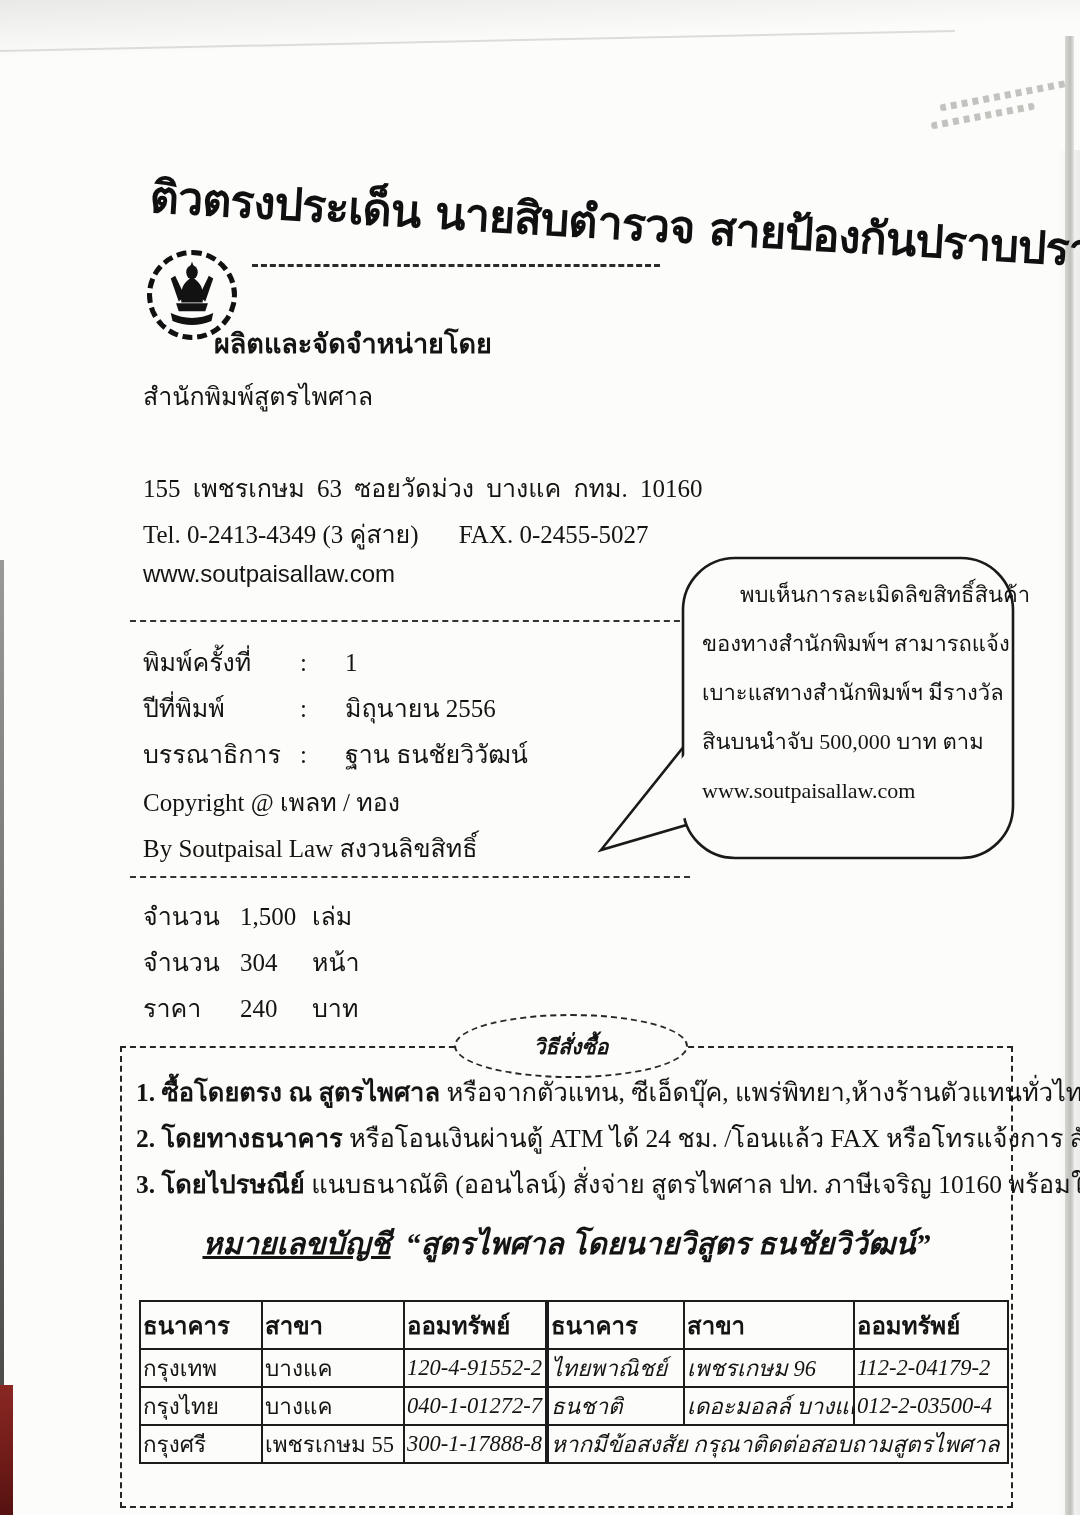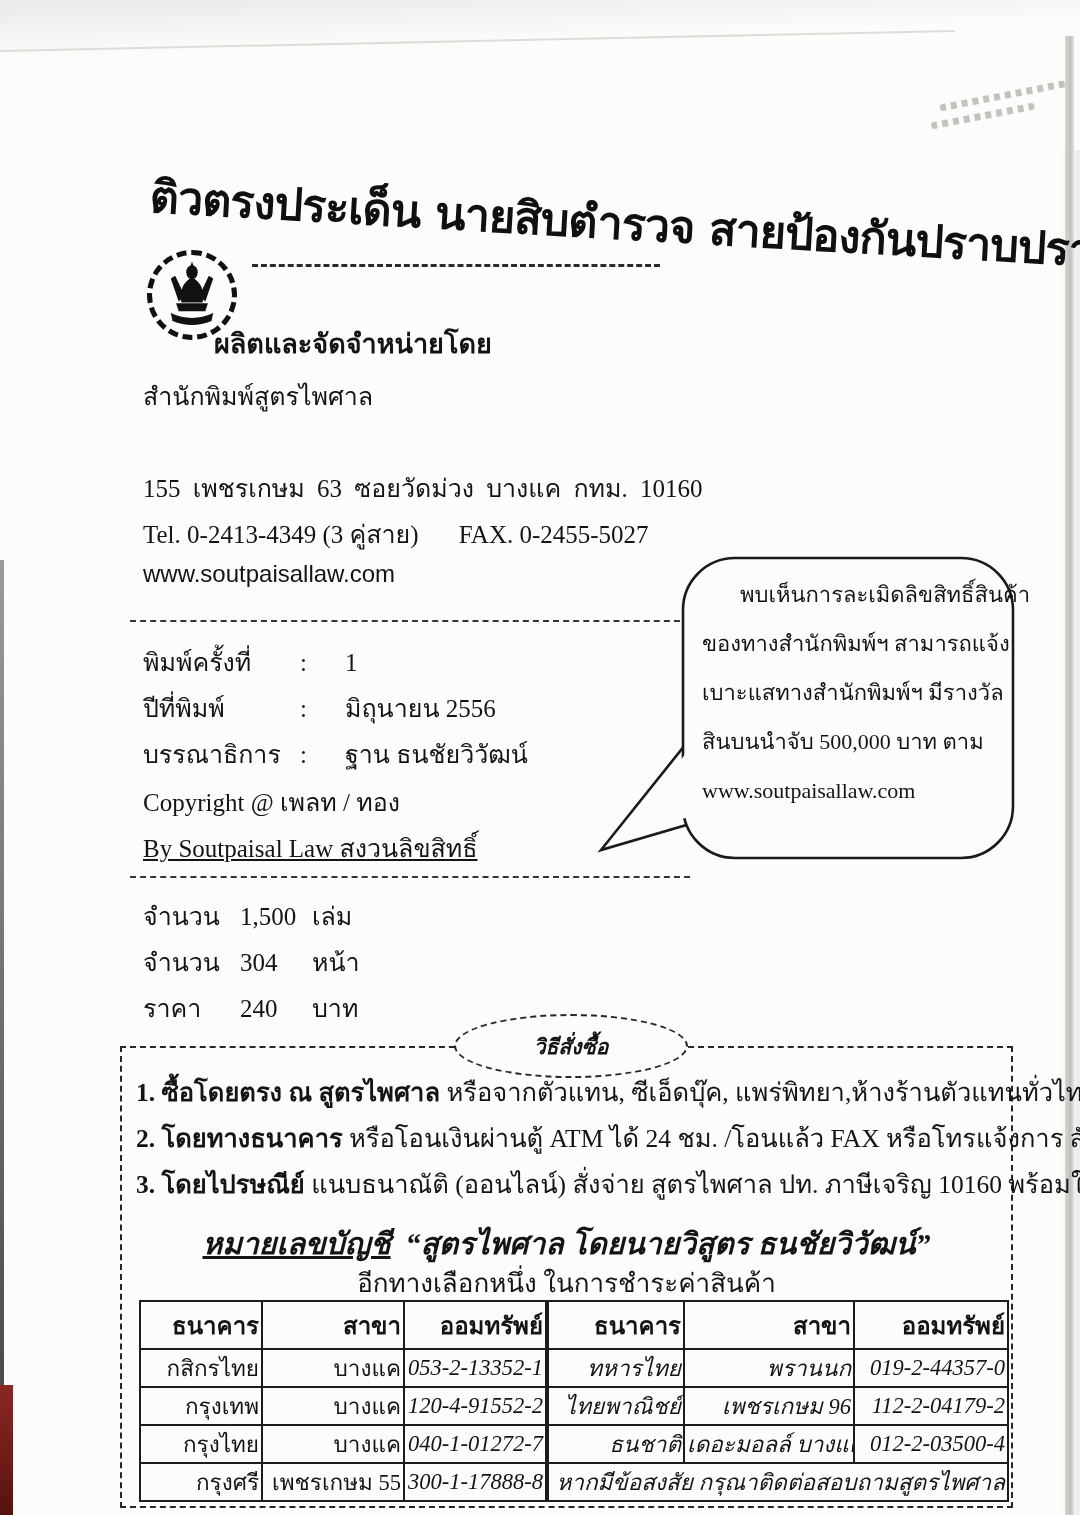--- a/index.html
+++ b/index.html
@@ -58,21 +58,21 @@
 
   .sep { position:absolute; left:130px; width:560px; border-top:2.5px dashed #333; }
   .sep1 { top:620px; } .sep2 { top:876px; }
 
   
   .detail-row { position:absolute; left:143px; font-size:25px; white-space:nowrap; }
   .detail-row .dlabel { display:inline-block; width:157px; }
   .detail-row .dsep   { display:inline-block; width:45px; }
   .d1 { top:642px; } .d2 { top:688px; } .d3 { top:734px; }
   .copyright-line { position:absolute; left:143px; top:782px; font-size:25px; }
-  .byline        { position:absolute; left:143px; top:828px; font-size:25px;text-decoration:underline; }
+  .byline        { position:absolute; left:143px; top:828px; font-size:25px; }
 
   
   .bubble-wrap { position:absolute; left:595px; top:548px; width:430px; height:330px; }
   .bubble-wrap svg.shape { position:absolute; left:0; top:0; width:430px; height:330px; }
   .bubble-text { position:absolute; left:107px; top:22px; width:292px;
     font-size:22px; line-height:49px; white-space:nowrap; }
   .bubble-text .bl { text-align:left; }
   .bubble-text .bl.indent { text-indent:38px; }
 
   
@@ -95,21 +95,21 @@
   .acct-heading { position:absolute; left:0; top:172px; width:100%; text-align:center;
     font-weight:bold; font-style:italic; font-size:30px; white-space:nowrap; }
   .acct-heading .uword { text-decoration:underline; }
   .acct-sub { position:absolute; left:0; top:214px; width:100%; text-align:center;
     font-size:26px; }
 
   
   table.banks { position:absolute; left:17px; top:252px; width:868px;
     border-collapse:collapse; table-layout:fixed; }
   table.banks th, table.banks td {
-    border:2px solid #1c1c1c; text-align:right; vertical-align:middle;
+    border:2px solid #1c1c1c; text-align:left; vertical-align:middle;
     font-size:22.5px; padding:0 2px; overflow:hidden; white-space:nowrap; }
   table.banks th { height:48px; font-size:24px; font-weight:bold; }
   table.banks td { height:37px; }
   table.banks { border:2.5px solid #1c1c1c; }
   .colsplit { border-left-width:4px !important; }
   .it { font-style:italic; }
   td.note-cell { font-style:italic; font-size:23px; }
 </style>
 </head>
 <body>
@@ -211,49 +211,40 @@
     <div class="order-item oi3">
       <span class="num">3.</span>
       <span class="lead">โดยไปรษณีย์</span>
       <span class="rest">แนบธนาณัติ (ออนไลน์) สั่งจ่าย สูตรไพศาล ปท. ภาษีเจริญ 10160 พร้อมใบสั่งซื้อ</span>
     </div>
 
     <div class="acct-heading">
       <span class="uword">หมายเลขบัญชี</span>&nbsp;
       <span>“สูตรไพศาล  โดยนายวิสูตร  ธนชัยวิวัฒน์”</span>
     </div>
-    <div class="acct-sub">อีกทางเลือกหนึ่ง ในการชำระค่าสินค้า</div>
 
     <table class="banks">
       <colgroup>
         <col style="width:122px">
           <col style="width:142px">
           <col style="width:143px">
         <col style="width:137px">
           <col style="width:170px">
           <col style="width:154px">
       </colgroup>
       <tbody>
           <tr>
         <th>ธนาคาร</th>
         <th>สาขา</th>
         <th>ออมทรัพย์</th>
         <th class="colsplit">ธนาคาร</th>
         <th>สาขา</th>
         <th>ออมทรัพย์</th>
       </tr>
       <tr>
-        <td>กสิกรไทย</td>
-        <td>บางแค</td>
-        <td class="it">053-2-13352-1</td>
-        <td class="colsplit it">ทหารไทย</td>
-        <td class="it">พรานนก</td>
-        <td class="it">019-2-44357-0</td>
-      </tr>
-      <tr>
         <td>กรุงเทพ</td>
         <td>บางแค</td>
         <td class="it">120-4-91552-2</td>
         <td class="colsplit it">ไทยพาณิชย์</td>
         <td class="it">เพชรเกษม 96</td>
         <td class="it">112-2-04179-2</td>
       </tr>
       <tr>
         <td>กรุงไทย</td>
         <td>บางแค</td>

